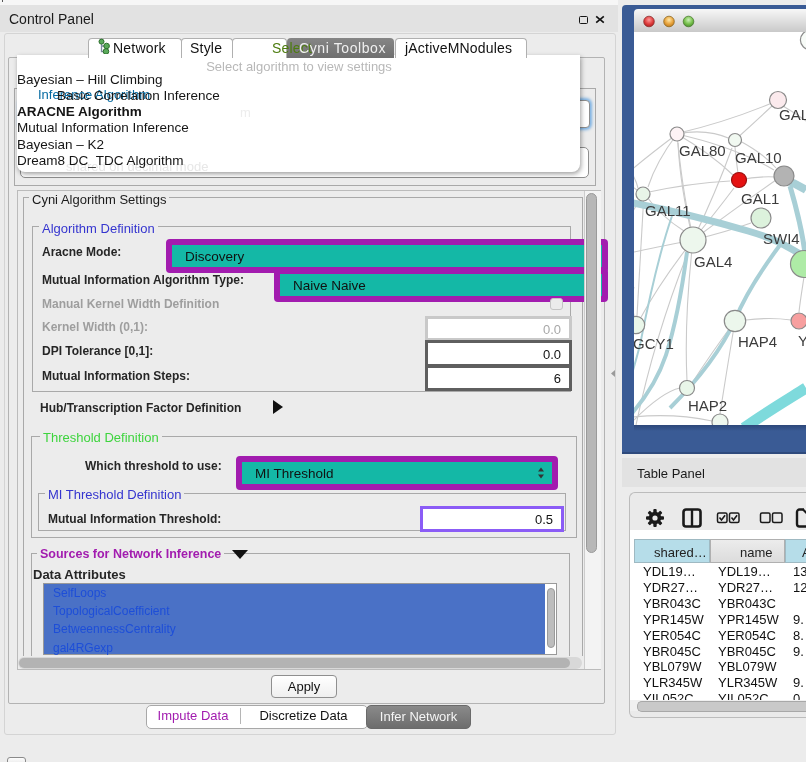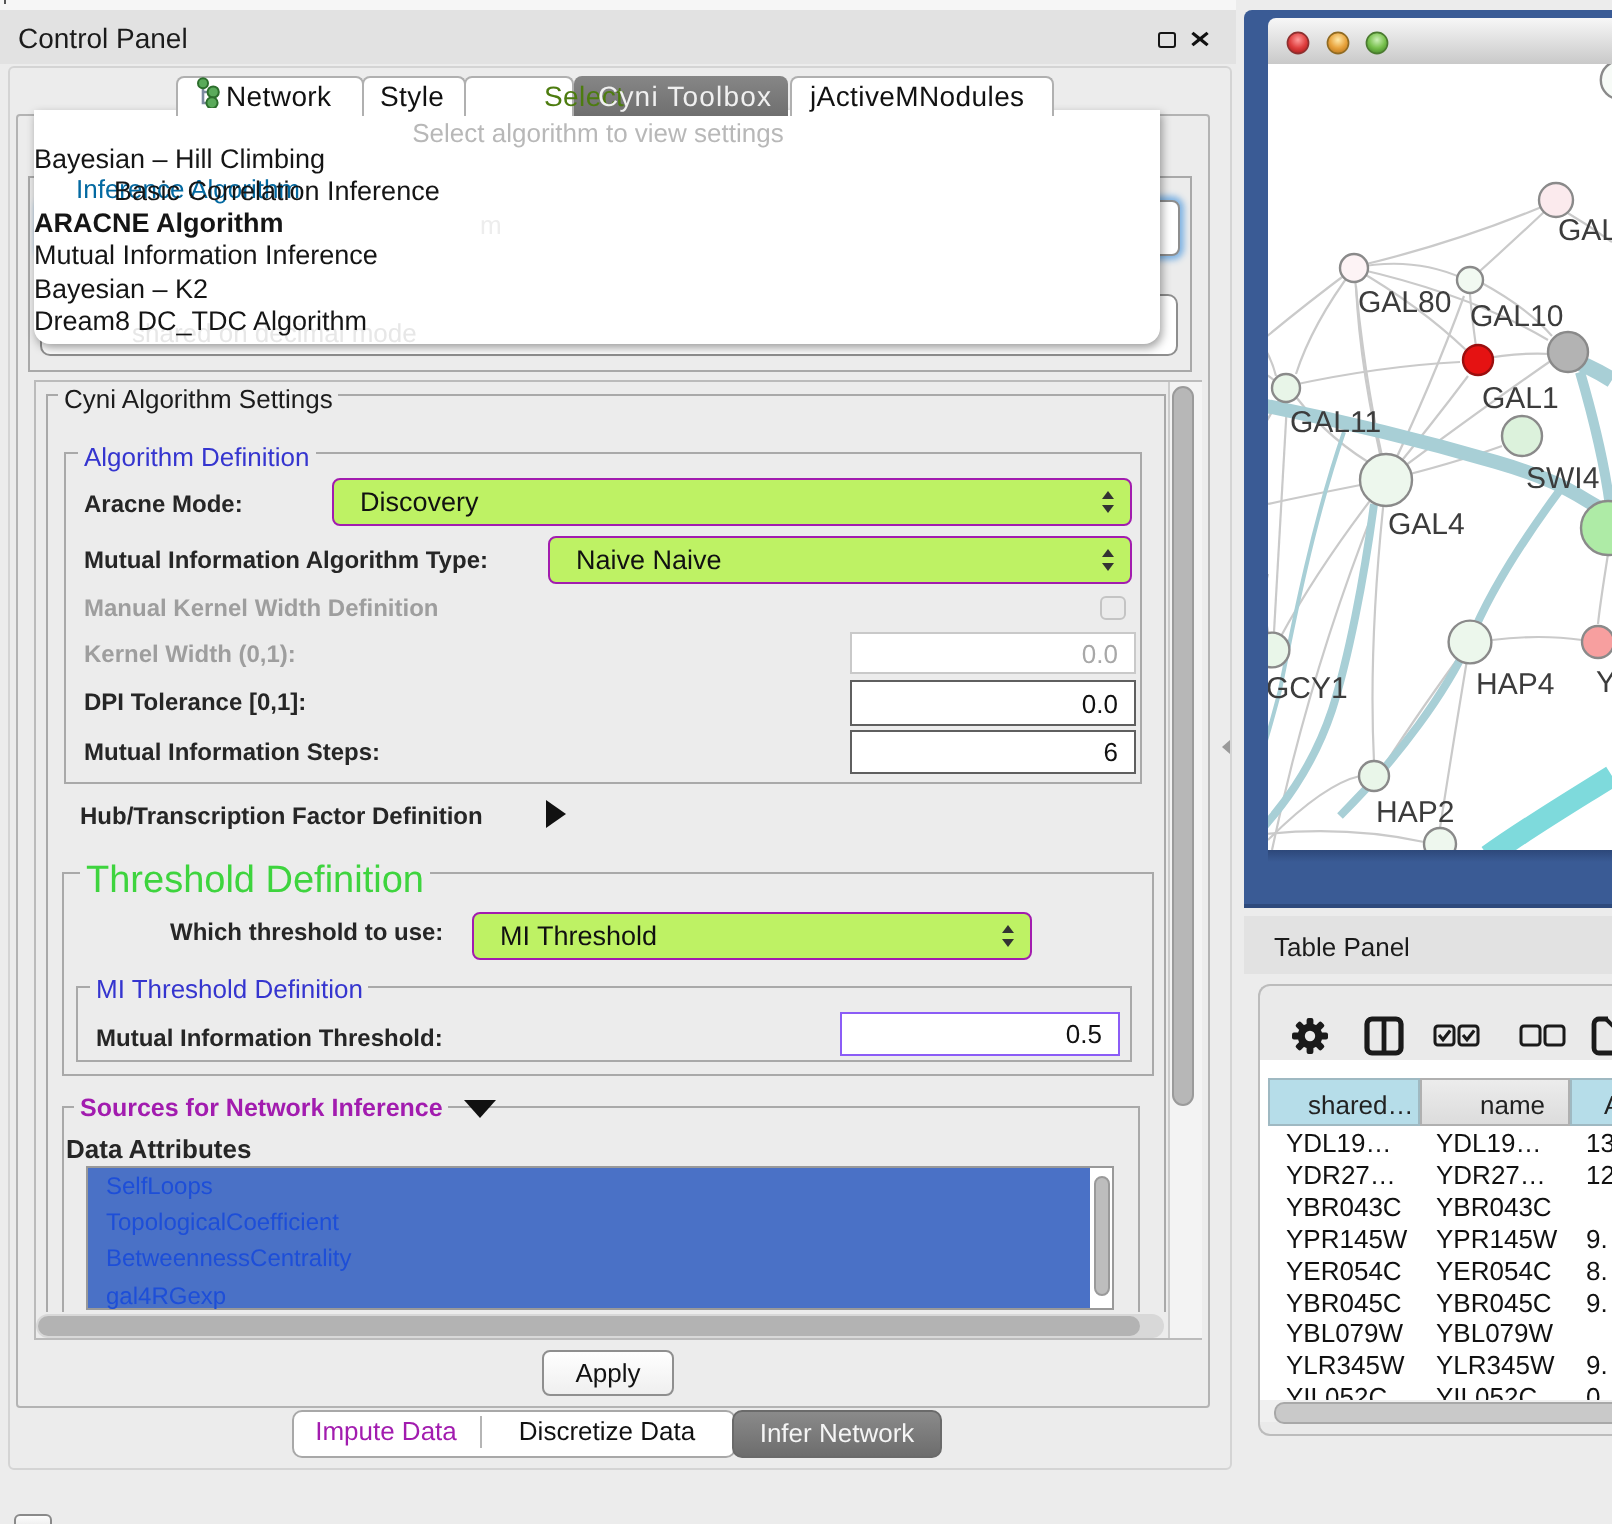--- a/index.html
+++ b/index.html
@@ -2,29 +2,29 @@
 <html><head>
 <meta charset="utf-8">
 <style>
 html,body{margin:0;padding:0;}
 body{width:806px;height:762px;position:relative;background:#ececec;
   font-family:"Liberation Sans",sans-serif;overflow:hidden;}
 .abs{position:absolute;}
 #toptabs div,#toptabs svg{z-index:30;}
 .blbl{position:absolute;font-size:12px;font-weight:bold;color:#262626;white-space:nowrap;}
 .glbl{position:absolute;font-size:12px;font-weight:bold;color:#9e9e9e;white-space:nowrap;}
-.combo{position:absolute;background:#bef264;border:1px solid #a21caf;border-radius:4px;
-  font-size:13.5px;color:#111;}
+.combo{position:absolute;background:#14b8a6;border:6px solid #a21caf;border-radius:4px;
+  font-size:13.5px;color:#111;padding-left:32px;}
 .combo .ctxt{position:absolute;left:13px;top:50%;transform:translateY(-50%);white-space:nowrap;}
 .updn{position:absolute;right:8px;top:50%;width:6px;height:11px;transform:translateY(-50%);}
 .updn .u{position:absolute;left:0;top:0;width:0;height:0;border-left:3px solid transparent;
   border-right:3px solid transparent;border-bottom:4px solid #333;}
 .updn .d{position:absolute;left:0;bottom:0;width:0;height:0;border-left:3px solid transparent;
   border-right:3px solid transparent;border-top:4px solid #333;}
-.tfield{position:absolute;background:#fff;border:1px solid #8b5cf6;font-size:13px;color:#111;}
+.tfield{position:absolute;background:#fff;border:3px solid #8b5cf6;font-size:13px;color:#111;}
 .tfield .v{position:absolute;right:8px;top:50%;transform:translateY(-50%);}
 .gbox{position:absolute;border:1px solid #a9a9a9;}
 .gcap{position:absolute;font-size:12px;background:#ececec;padding:0 3px;white-space:nowrap;}
 .tabw{position:absolute;background:#fff;border:1px solid #b0b0b0;color:#1a1a1a;
   font-size:13px;text-align:center;}
 .popitem{position:absolute;left:8px;font-size:13.5px;color:#151515;white-space:nowrap;}
 .trow{position:absolute;font-size:13px;color:#111;white-space:nowrap;}
 </style>
 </head>
 <body>
@@ -109,21 +109,21 @@
 
 <div class="blbl" style="left:42px;top:369px;">Mutual Information Steps:</div>
 <div class="tfield" style="left:425px;top:365px;width:141px;height:20px;border-color:#5f5f5f;">
     <span class="v">6</span>
   </div>
 
 <div class="blbl" style="left:40px;top:401px;">Hub/Transcription Factor Definition</div>
 <div class="abs" style="left:273px;top:400px;width:0;height:0;border-top:7px solid transparent;border-bottom:7px solid transparent;border-left:10px solid #111;"></div>
 
 <div class="gbox" style="left:31px;top:436px;width:546px;height:102px;box-sizing:border-box;"></div>
-<div class="gcap" style="left:40px;top:430px;color:#3ed43e;font-size:19px;">Threshold Definition</div>
+<div class="gcap" style="left:40px;top:430px;color:#3ed43e;font-size:13px;">Threshold Definition</div>
 
 <div class="blbl" style="left:85px;top:459px;">Which threshold to use:</div>
 <div class="combo" style="left:236px;top:456px;width:278px;height:22px;">
     <span class="ctxt">MI Threshold</span>
     <span class="updn">
       <span class="u"></span>
       <span class="d"></span>
     </span>
   </div>
 

